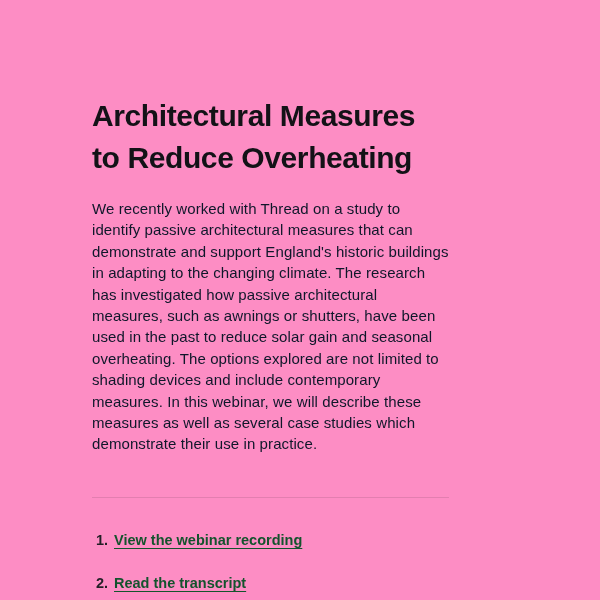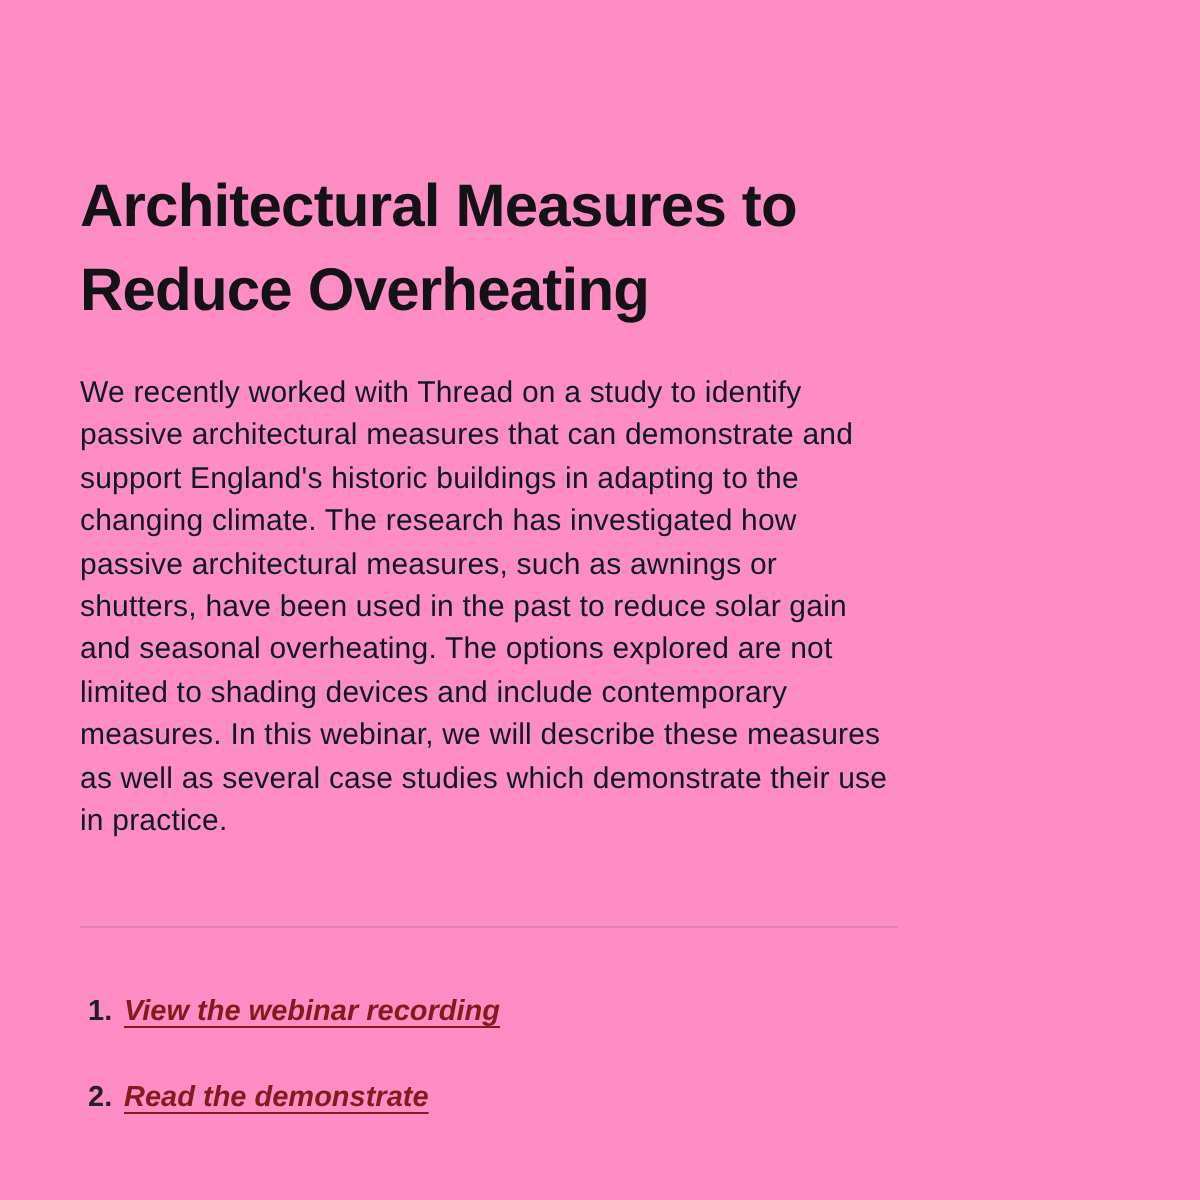--- a/index.html
+++ b/index.html
@@ -4,22 +4,23 @@
 <style>
   * { margin: 0; padding: 0; box-sizing: border-box; }
   html, body {
     width: 600px;
     height: 600px;
     overflow: hidden;
     font-family: "Liberation Sans", "DejaVu Sans", sans-serif;
   }
   body { background: #fd8dc4; }
   .content {
-    padding: 83px 63px 0 40px;
+    padding: 83px 63px 0 92px;
     width: 512px;
+    margin-top: 12px;
   }
   h1.page-title {
     font-size: 30px;
     line-height: 42px;
     font-weight: 800;
     letter-spacing: -0.4px;
     color: #131217;
     max-width: 470px;
   }
   p.body-text {
@@ -49,26 +50,25 @@
     font-weight: 700;
     color: #231f26;
   }
   ol.resource-list li + li { margin-top: 27px; }
   .list-number {
     width: 22px;
     flex: 0 0 22px;
     padding-left: 4px;
   }
   ol.resource-list a {
-    color: #7f1d1d;
+    color: #14532d;
     text-decoration: underline;
     text-underline-offset: 3px;
     text-decoration-thickness: 1px;
     cursor: pointer;
-    font-style: italic;
   }
 </style>
 </head>
 <body>
 
 <div class="content">
 
   <h1 class="page-title">Architectural Measures to Reduce Overheating</h1>
 
   <p class="body-text first">We recently worked with Thread on a study to identify passive architectural measures that can demonstrate and support England's historic buildings in adapting to the changing climate. The research has investigated how passive architectural measures, such as awnings or shutters, have been used in the past to reduce solar gain and seasonal overheating. The options explored are not limited to shading devices and include contemporary measures. In this webinar, we will describe these measures as well as several case studies which demonstrate their use in practice.</p>
@@ -76,17 +76,17 @@
 
   <hr class="divider">
 
   <ol class="resource-list">
     <li>
       <span class="list-number">1.</span>
       <a>View the webinar recording</a>
     </li>
     <li>
       <span class="list-number">2.</span>
-      <a>Read the demonstrate</a>
+      <a>Read the transcript</a>
     </li>
   </ol>
 
 </div>
 
 </body></html>

